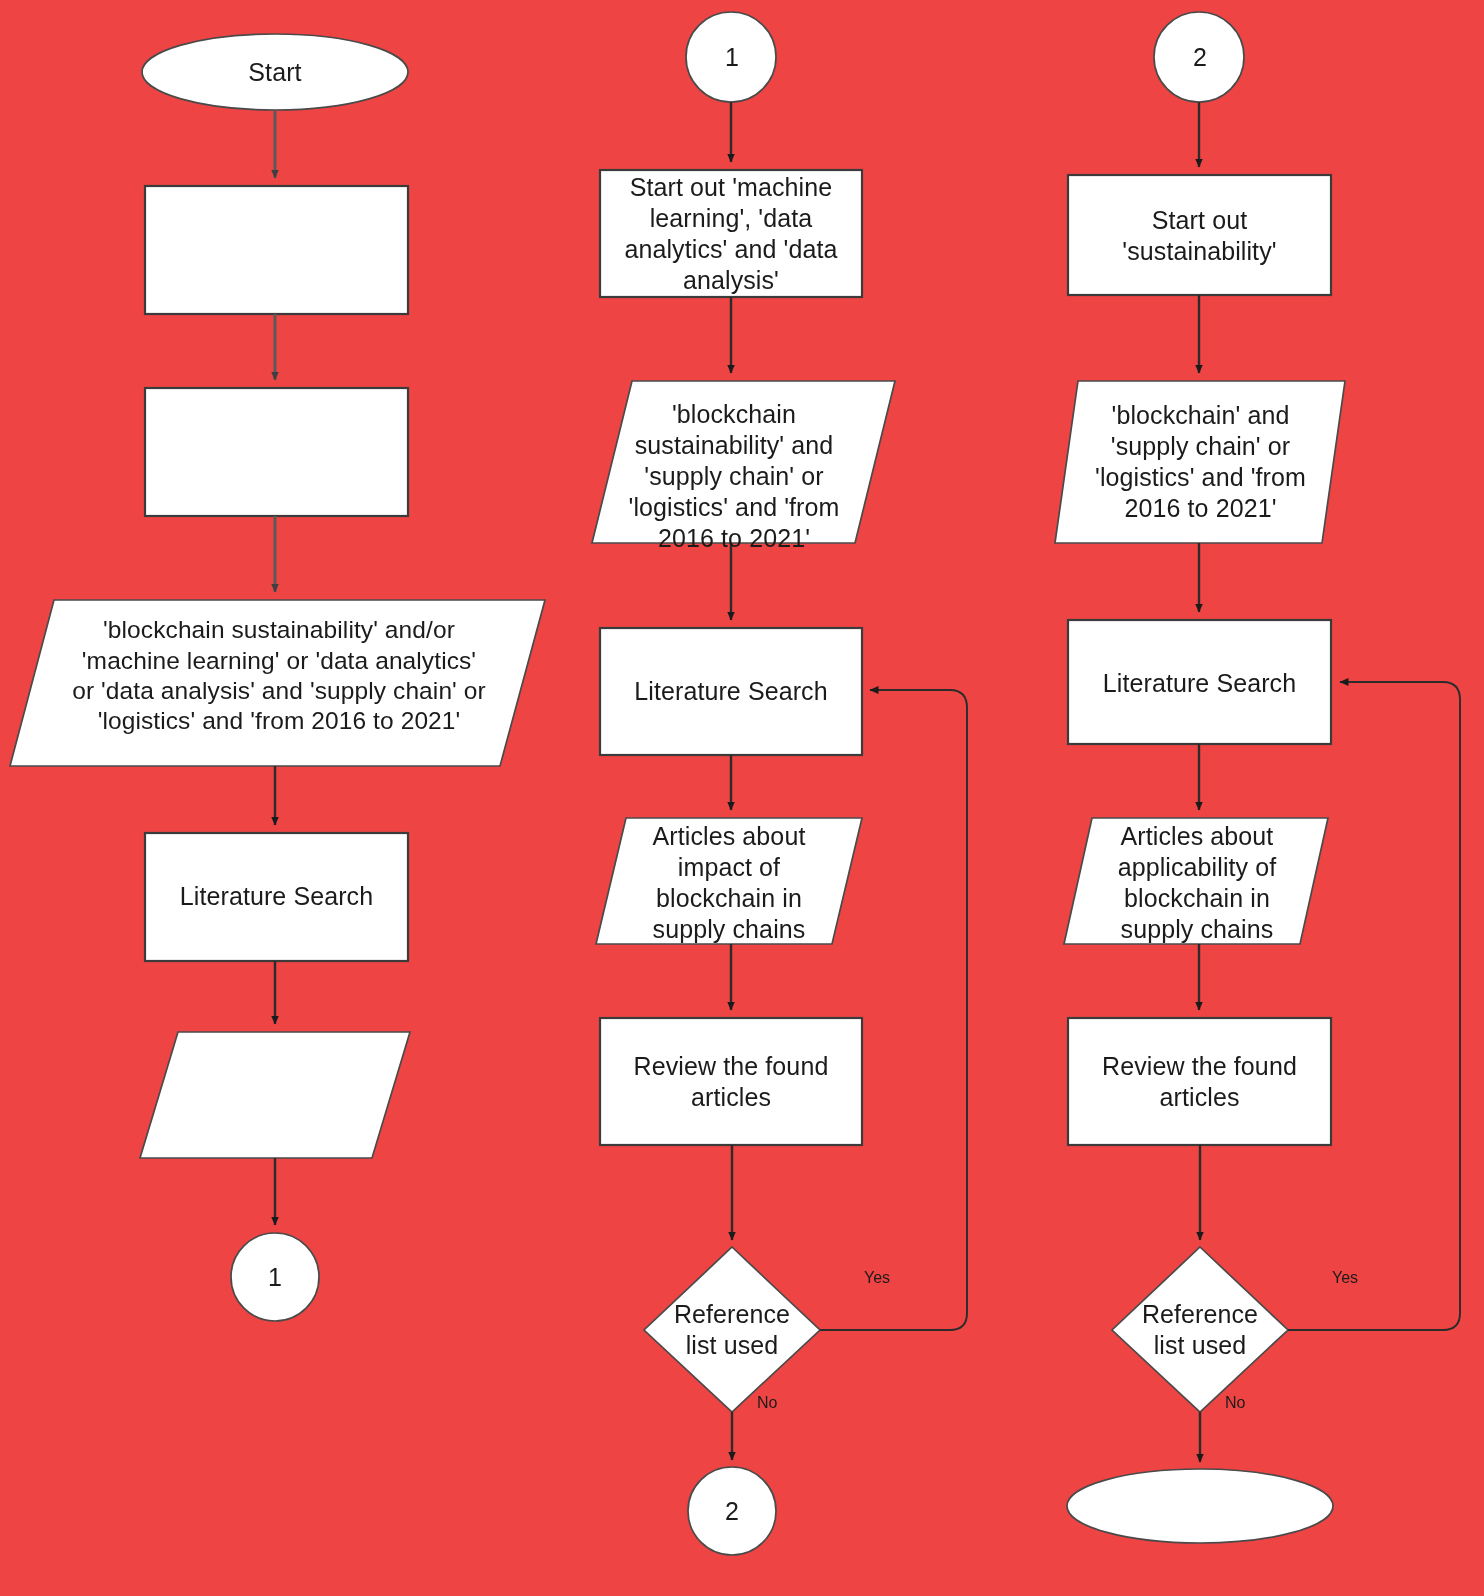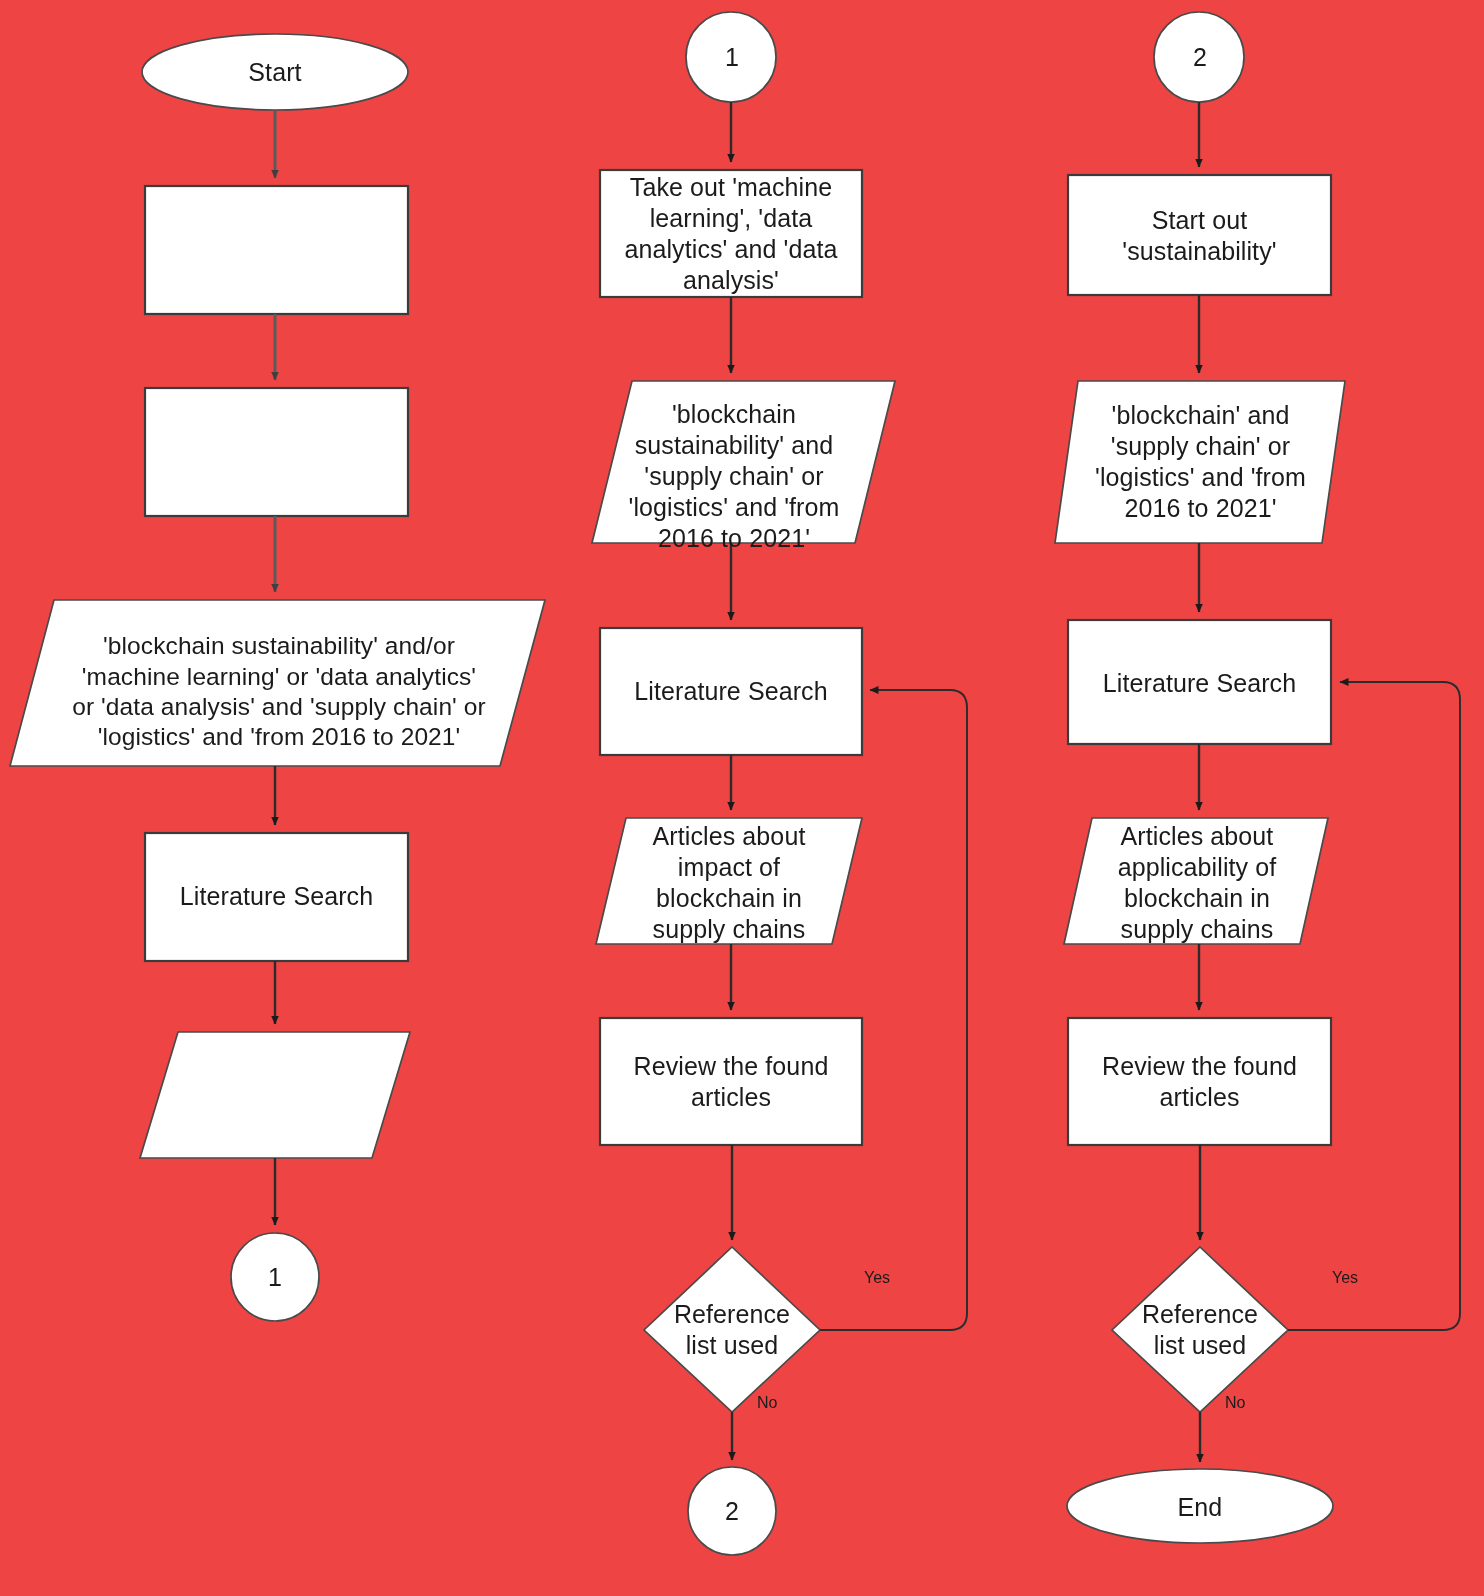--- a/index.html
+++ b/index.html
@@ -132,29 +132,29 @@
     <path class="conn" d="M1199,295 L1199,373" marker-end="url(#arrow)"></path>
     <path class="conn" d="M1199,543 L1199,612" marker-end="url(#arrow)"></path>
     <path class="conn" d="M1199,744 L1199,810" marker-end="url(#arrow)"></path>
     <path class="conn" d="M1199,944 L1199,1010" marker-end="url(#arrow)"></path>
     <path class="conn" d="M1200,1145 L1200,1240" marker-end="url(#arrow)"></path>
     <path class="conn" d="M1200,1412 L1200,1462" marker-end="url(#arrow)"></path>
     <path class="conn-thin" d="M1288,1330 L1443,1330 Q1460,1330 1460,1313 L1460,700 Q1460,682 1443,682 L1340,682" marker-end="url(#arrow)"></path>
   </svg>
 
   <div class="node-text" style="left:142px; top:46px; width:266px; height:52px;">Start</div>
-  <div class="node-text" style="left:28px; top:624px; width:502px; height:136px; font-size:24.5px;">'blockchain sustainability' and/or
+  <div class="node-text" style="left:28px; top:608px; width:502px; height:136px; font-size:24.5px;">'blockchain sustainability' and/or
 'machine learning' or 'data analytics'
 or 'data analysis' and 'supply chain' or
 'logistics' and 'from 2016 to 2021'</div>
   <div class="node-text" style="left:150px; top:871px; width:253px; height:50px;">Literature Search</div>
   <div class="node-text" style="left:235px; top:1255px; width:80px; height:44px;">1</div>
 
   <div class="node-text" style="left:692px; top:35px; width:80px; height:44px;">1</div>
-  <div class="node-text" style="left:604px; top:172px; width:254px; height:124px;">Take out 'machine
+  <div class="node-text" style="left:604px; top:172px; width:254px; height:124px;">Start out 'machine
 learning', 'data
 analytics' and 'data
 analysis'</div>
   <div class="node-text" style="left:608px; top:397px; width:252px; height:158px;">'blockchain
 sustainability' and
 'supply chain' or
 'logistics' and 'from
 2016 to 2021'</div>
   <div class="node-text" style="left:604px; top:666px; width:254px; height:50px;">Literature Search</div>
   <div class="node-text" style="left:608px; top:820px; width:242px; height:126px;">Articles about
@@ -178,17 +178,16 @@
 2016 to 2021'</div>
   <div class="node-text" style="left:1072px; top:658px; width:255px; height:50px;">Literature Search</div>
   <div class="node-text" style="left:1076px; top:820px; width:242px; height:126px;">Articles about
 applicability of
 blockchain in
 supply chains</div>
   <div class="node-text" style="left:1072px; top:1046px; width:255px; height:72px;">Review the found
 articles</div>
   <div class="node-text" style="left:1120px; top:1294px; width:160px; height:72px;">Reference
 list used</div>
-  <div class="node-text" style="left:1067px; top:1482px; width:266px; height:50px;">End</div>
   <div class="edge-label" style="left:1332px; top:1269px;">Yes</div>
   <div class="edge-label" style="left:1225px; top:1394px;">No</div>
 
 </div>
 
 </body></html>

